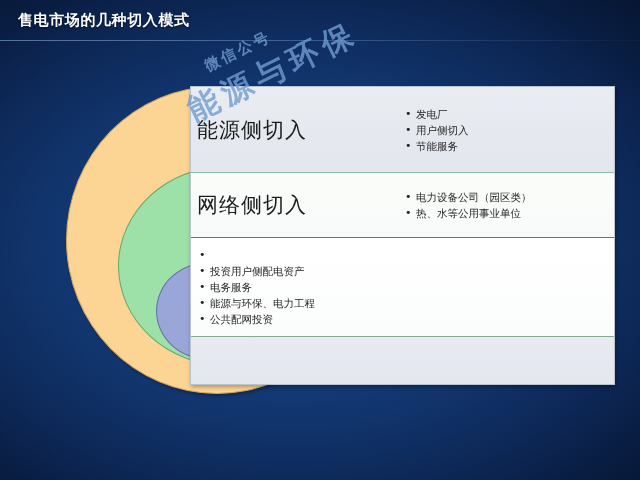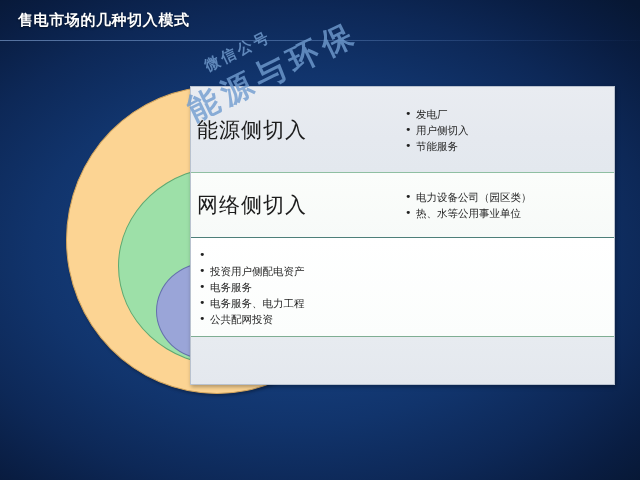--- a/index.html
+++ b/index.html
@@ -227,21 +227,21 @@
         <div class="bullet-line">
           <span class="bullet-dot">•</span>
           <span>投资用户侧配电资产</span>
         </div>
         <div class="bullet-line">
           <span class="bullet-dot">•</span>
           <span>电务服务</span>
         </div>
         <div class="bullet-line">
           <span class="bullet-dot">•</span>
-          <span>电务服务、电力工程</span>
+          <span>能源与环保、电力工程</span>
         </div>
         <div class="bullet-line">
           <span class="bullet-dot">•</span>
           <span>公共配网投资</span>
         </div>
       </div>
     </div>
 
     <div class="panel-row r3"></div>
   </div>

